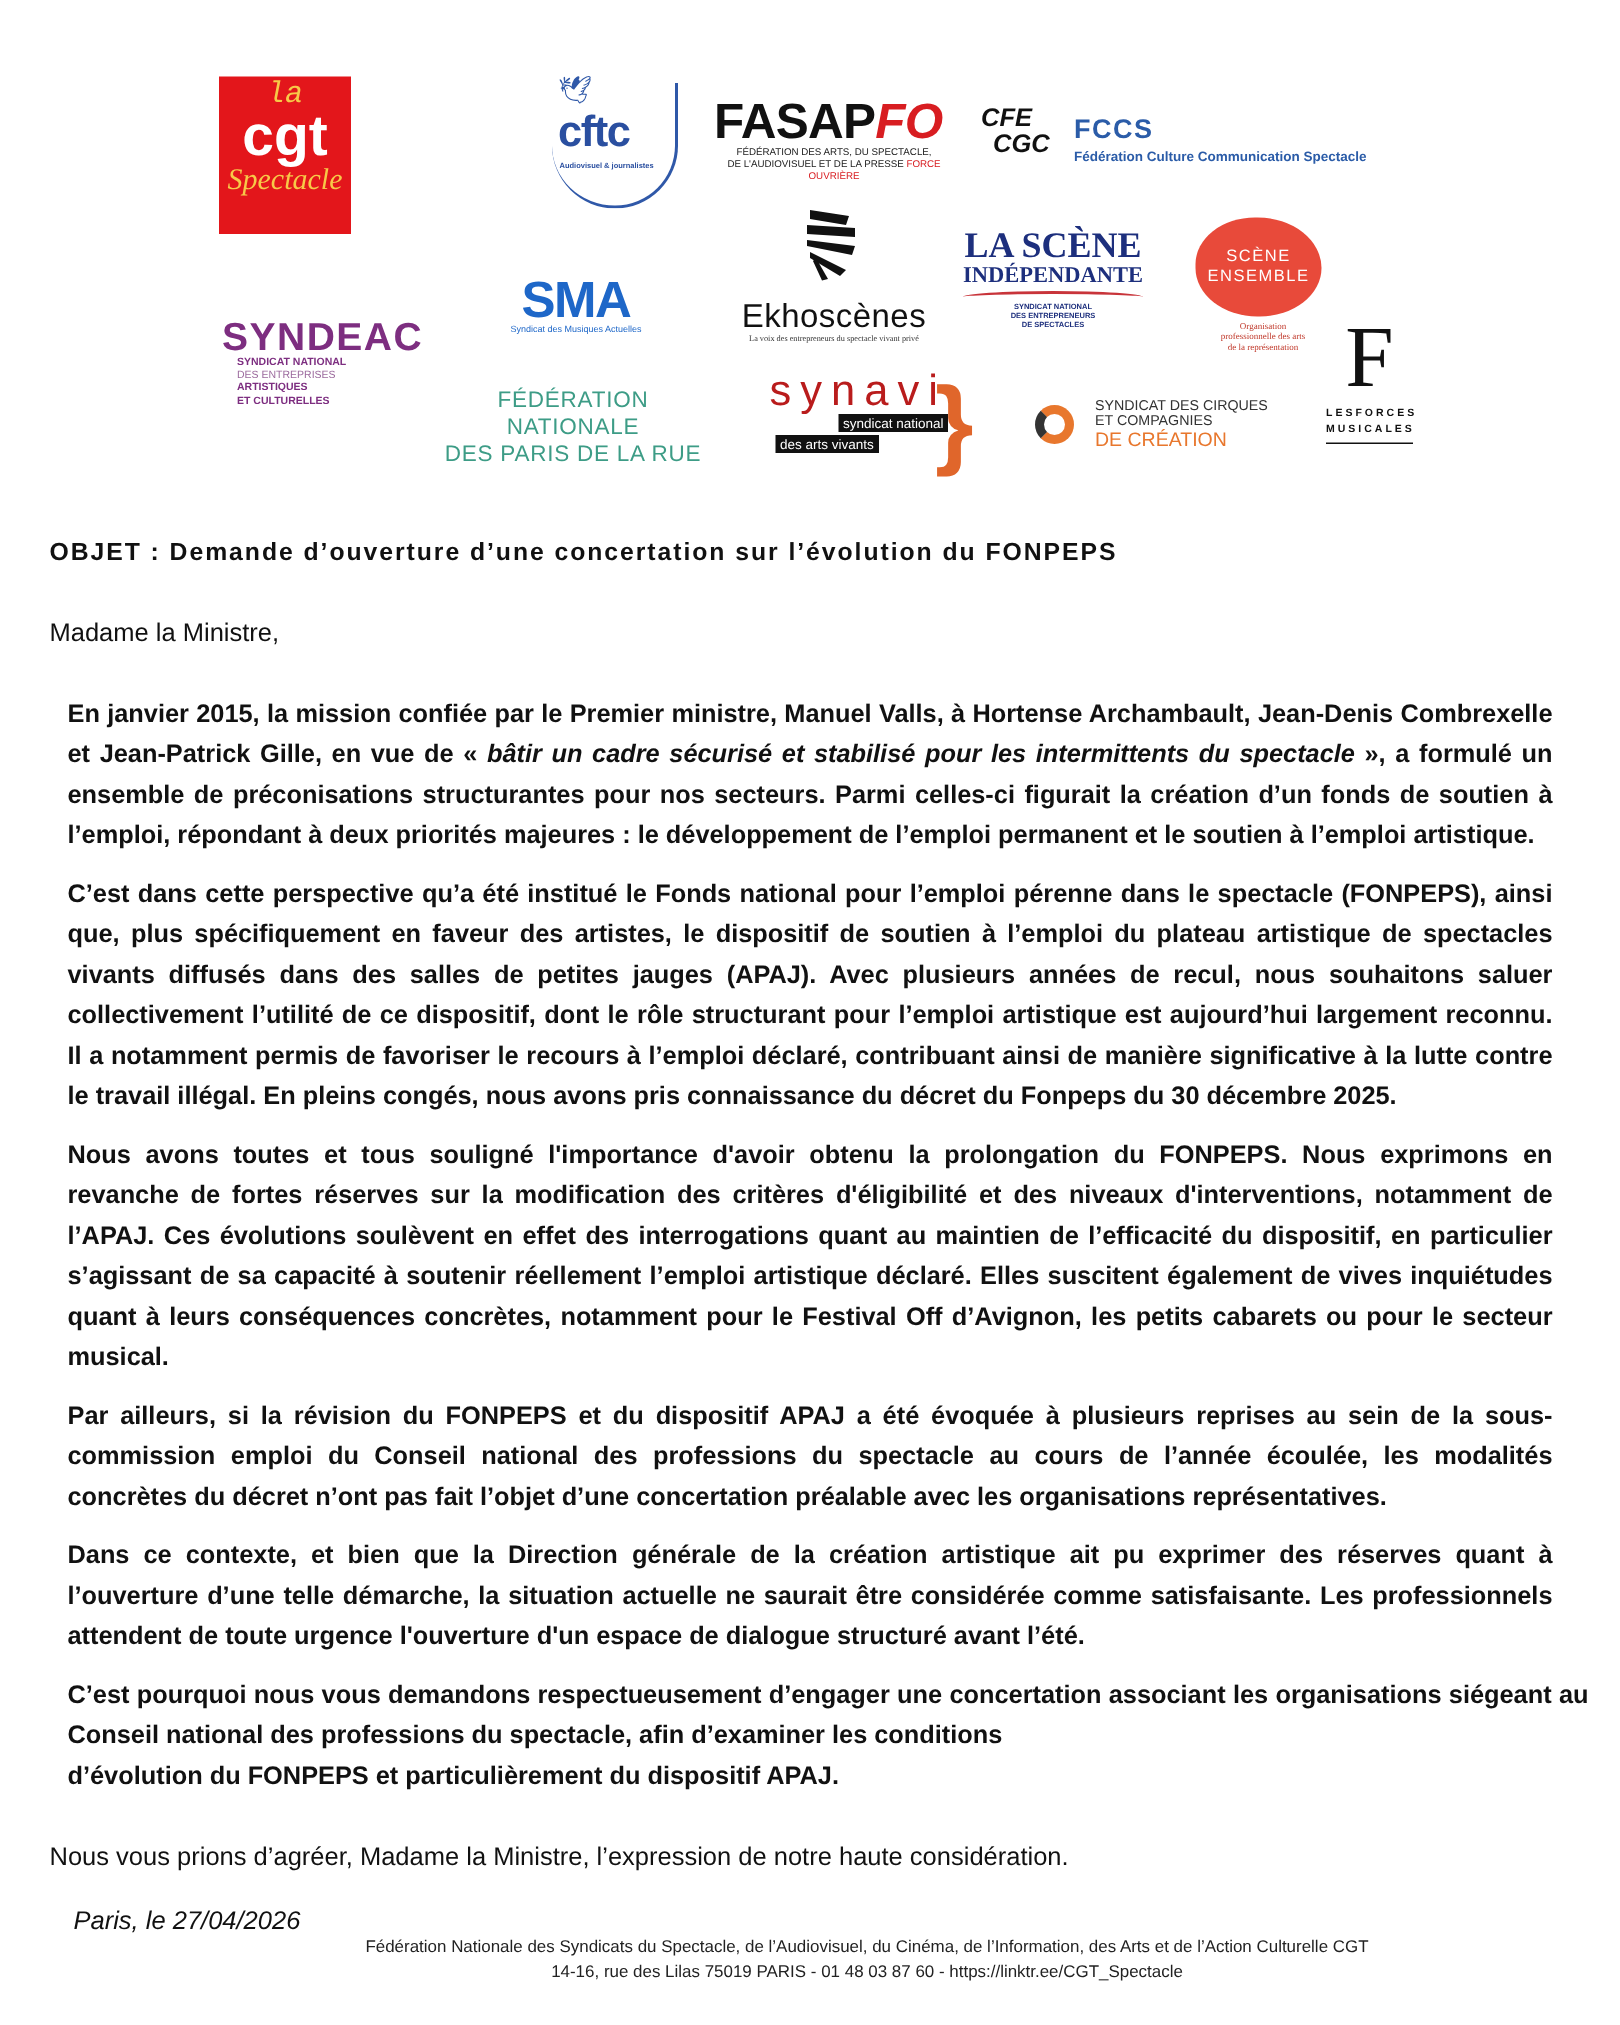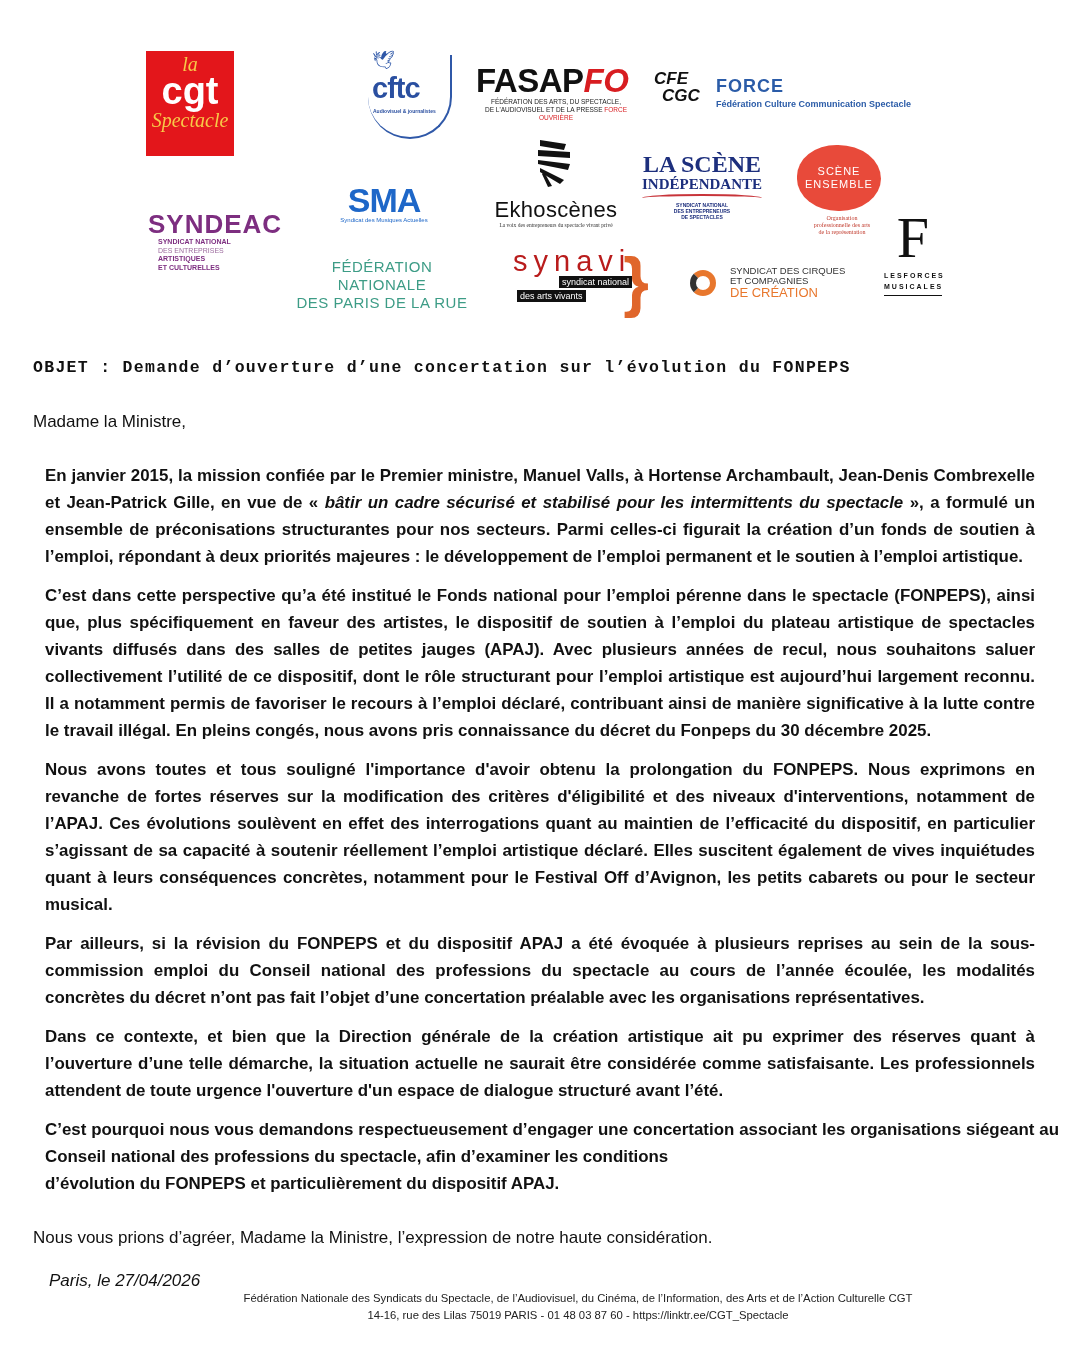--- a/index.html
+++ b/index.html
@@ -1,21 +1,21 @@
 <!DOCTYPE html>
 <html><head>
 <meta charset="utf-8">
 <style>
   html, body { margin: 0; padding: 0; background: #ffffff; }
   body { width: 1080px; height: 1350px; position: relative; overflow: hidden; font-family: "Liberation Sans", sans-serif; color: #111; }
   .logos { position: absolute; left: 0; top: 0; width: 1080px; height: 330px; }
   .logo { position: absolute; }
   
   .cgt { left: 146px; top: 51px; width: 88px; height: 105px; background: #e3161b; color: #fff; text-align: center; }
-  .cgt .la { font-family: Liberation Serif, serif; font-style: italic; color: #f7c948; font-size: 20px; line-height: 18px; padding-top: 4px; }
+  .cgt .la { font-family: Liberation Mono, monospace; font-style: italic; color: #f7c948; font-size: 20px; line-height: 18px; padding-top: 4px; }
   .cgt .cgt-t { font-weight: bold; font-size: 38px; line-height: 36px; }
   .cgt .spec { font-family: "Liberation Serif", serif; font-style: italic; color: #f7c948; font-size: 20px; line-height: 22px; }
   
   .cfdt { left: 255px; top: 48px; width: 88px; }
   .cfdt .circle { width: 84px; height: 84px; border-radius: 50%; background: #f07a22; color: #fff; font-weight: bold; font-size: 23px; display: flex; align-items: center; justify-content: center; }
   .cfdt .sub { font-family: "Liberation Sans", sans-serif; font-size: 11px; line-height: 13px; color: #333; text-align: center; margin-top: 4px; letter-spacing: -0.2px; font-stretch: condensed; }
   .cfdt .snapac { color: #e08a2b; font-size: 7px; text-align: center; }
   
   .cftc { left: 368px; top: 55px; width: 82px; height: 82px; border-right: 2px solid #2f58a8; border-bottom: 2px solid #2f58a8; border-radius: 0 0 50% 50%/0 0 50% 50%; }
   .cftc .dove { color: #2f58a8; font-size: 18px; position: absolute; left: 4px; top: -6px; }
@@ -70,21 +70,21 @@
   .cirq .ring { position: absolute; left: 0; top: 6px; width: 26px; height: 26px; border-radius: 50%; border: 6px solid #e8772d; border-left-color: #333; box-sizing: border-box; }
   .cirq .t { position: absolute; left: 40px; top: 2px; font-size: 9.5px; line-height: 10px; color: #333; white-space: nowrap; }
   .cirq .t .or { color: #e8772d; font-size: 13px; line-height: 14px; }
   
   .fm { left: 884px; top: 206px; width: 58px; text-align: center; }
   .fm .f { font-family: "Liberation Serif", serif; font-size: 58px; line-height: 64px; }
   .fm .sub { font-size: 7px; letter-spacing: 2px; line-height: 11px; font-weight: bold; }
   .fm .rule { border-top: 1px solid #111; margin-top: 3px; }
 
   .letter { position: absolute; left: 33px; top: 356px; width: 1014px; }
-  .object { font-family: Liberation Mono, monospace; font-weight: bold; font-size: 16.5px; letter-spacing: 1.3px; line-height: 24px; margin: 0; }
+  .object { font-family: Liberation Sans, sans-serif; font-weight: bold; font-size: 16.5px; letter-spacing: 1.3px; line-height: 24px; margin: 0; }
   .salutation { font-family: "Liberation Sans", sans-serif; font-size: 17px; line-height: 27px; margin: 28px 0 0 0; }
   .body-text { font-family: "Liberation Sans", sans-serif; font-size: 16.9px; line-height: 27px; text-align: justify; margin: 27px 0 0 0; }
   .body-text p { margin: 12px; font-weight: bold; }
   .closing { font-family: "Liberation Sans", sans-serif; font-size: 17px; line-height: 27px; margin: 27px 0 0 0; }
   .date { font-family: "Liberation Sans", sans-serif; font-size: 17px; font-style: italic; text-align: left; line-height: 27px; margin: 16px; padding-right: 4px; }
   .footer { position: absolute; left: 0; top: 1290px; width: 1156px; text-align: center; font-size: 11.3px; line-height: 17px; color: #222; }
 </style>
 </head>
 <body>
 
@@ -108,21 +108,21 @@
       <div>FÉDÉRATION DES ARTS, DU SPECTACLE,</div>
       <div><span>DE L'AUDIOVISUEL ET DE LA PRESSE</span> <span class="red">FORCE OUVRIÈRE</span></div>
     </div>
   </div>
 
   <div class="logo cfe">
     <div class="badge">
       <div>CFE</div>
       <div style="padding-left:8px">CGC</div>
     </div>
-    <div class="fccs">FORCE</div>
+    <div class="fccs">FCCS</div>
     <div class="fccs-sub">Fédération Culture Communication Spectacle</div>
   </div>
 
   <div class="logo ekho">
     <div class="mark">
       <svg width="52" height="50" viewBox="0 0 52 50">
           <g fill="#111">
             <path d="M10 2 L36 6 L34 12 L10 8Z"></path>
             <path d="M8 12 L40 14 L40 20 L8 18Z"></path>
             <path d="M8 22 L40 26 L38 32 L8 26Z"></path>

